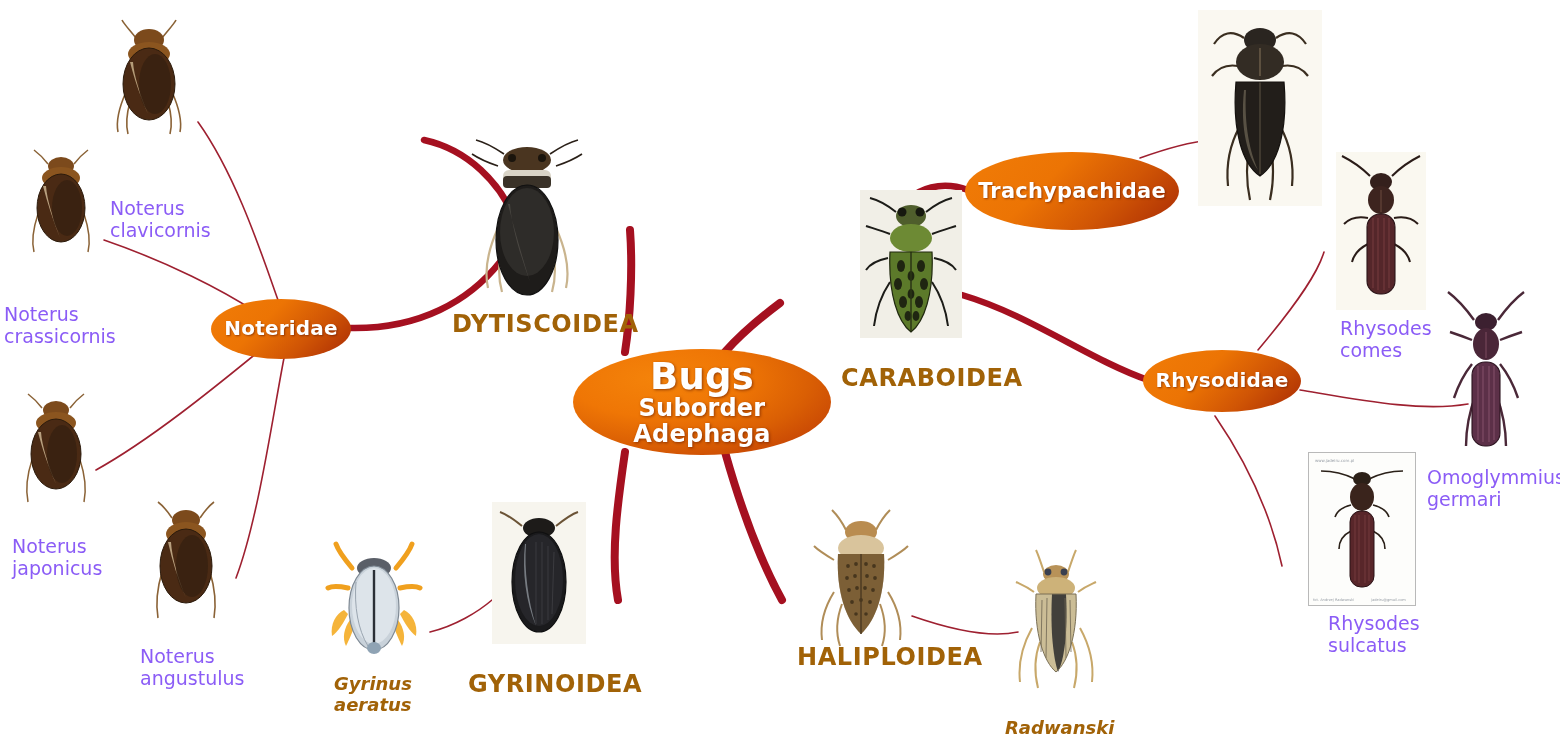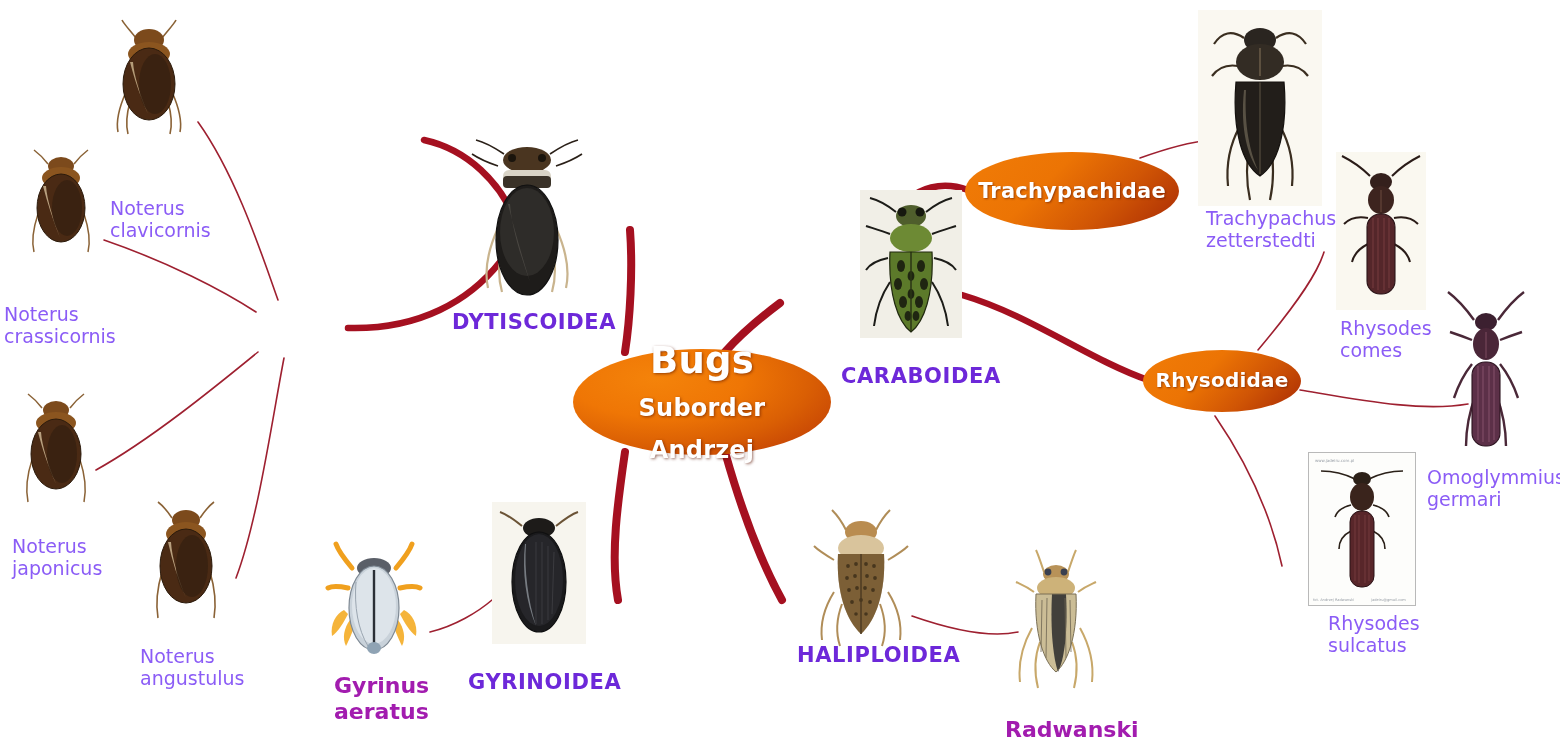--- a/index.html
+++ b/index.html
@@ -10,29 +10,29 @@
 
   
   .node{position:absolute;display:flex;align-items:center;justify-content:center;
         border-radius:50%;color:#ffffff;font-weight:bold;text-align:center;
         background:linear-gradient(135deg,#f17c07 0%,#ec7404 38%,#d05505 68%,#a82a05 100%);
         text-shadow:1px 1px 2px rgba(90,20,0,.55);}
   .node span{display:block;line-height:1.06;letter-spacing:.2px;}
 
   .node-center{
      background:radial-gradient(ellipse at 32% 28%,#f4830a 0%,#ef7605 35%,#da5f04 62%,#b83305 100%);
-     text-shadow:1px 1px 3px rgba(90,20,0,.6);gap:16px;}
+     text-shadow:1px 1px 3px rgba(90,20,0,.6);}
   .center-title{font-size:37px;font-weight:bold;}
   .center-sub{font-size:24px;font-weight:bold;}
 
   
   .lbl{position:absolute;white-space:pre-line;}
   .sp{color:#8b5cf6;font-size:19px;line-height:1.18;}
-  .sup{color:#6d28d9;font-size:21px;font-weight:bold;letter-spacing:.6px;}
-  .fam-dark{color:#a21caf;font-size:22px;font-weight:bold;line-height:1.18;}
+  .sup{color:#a16207;font-size:24px;font-weight:bold;letter-spacing:.6px;}
+  .fam-dark{color:#a16207;font-size:18px;font-weight:bold;line-height:1.18;font-style:italic;}
 
   
   .bug{position:absolute;}
   .bug svg{display:block;width:100%;height:100%;}
   .photo{background:#fdfcf7;}
 </style>
 </head>
 <body>
 
 <div id="canvas">
@@ -416,23 +416,26 @@
           <path d="M56,62 L56,130"></path>
           <path d="M60,62 L60,128"></path>
       </g>
       <rect x="41" y="58" width="24" height="76" rx="11" fill="none" stroke="#2a1216" stroke-width="1"></rect>
     </svg>
   </div>
 
   <div class="node node-center" style="left:573px;top:349px;width:258px;height:106px;flex-direction:column;">
     <span class="center-title">Bugs</span>
     <span class="center-sub">Suborder</span>
-    <span class="center-sub">Andrzej</span>
-  </div>
-
+    <span class="center-sub">Adephaga</span>
+  </div>
+
+  <div class="node" style="left:211px;top:299px;width:140px;height:60px;font-size:20px;">
+    <span>Noteridae</span>
+  </div>
 
 
   <div class="node" style="left:1143px;top:350px;width:158px;height:62px;font-size:20px;">
     <span>Rhysodidae</span>
   </div>
 
   <div class="node" style="left:965px;top:152px;width:214px;height:78px;font-size:21px;">
     <span>Trachypachidae</span>
   </div>
 
@@ -446,22 +449,20 @@
 aeratus</div>
 
   <div class="lbl sp" style="left:110px;top:197px;">Noterus
 clavicornis</div>
   <div class="lbl sp" style="left:4px;top:303px;">Noterus
 crassicornis</div>
   <div class="lbl sp" style="left:12px;top:535px;">Noterus
 japonicus</div>
   <div class="lbl sp" style="left:140px;top:645px;">Noterus
 angustulus</div>
-  <div class="lbl sp" style="left:1206px;top:207px;">Trachypachus
-zetterstedti</div>
   <div class="lbl sp" style="left:1340px;top:317px;">Rhysodes
 comes</div>
   <div class="lbl sp" style="left:1427px;top:466px;">Omoglymmius
 germari</div>
   <div class="lbl sp" style="left:1328px;top:612px;">Rhysodes
 sulcatus</div>
 
 </div>
 
 </body></html>

